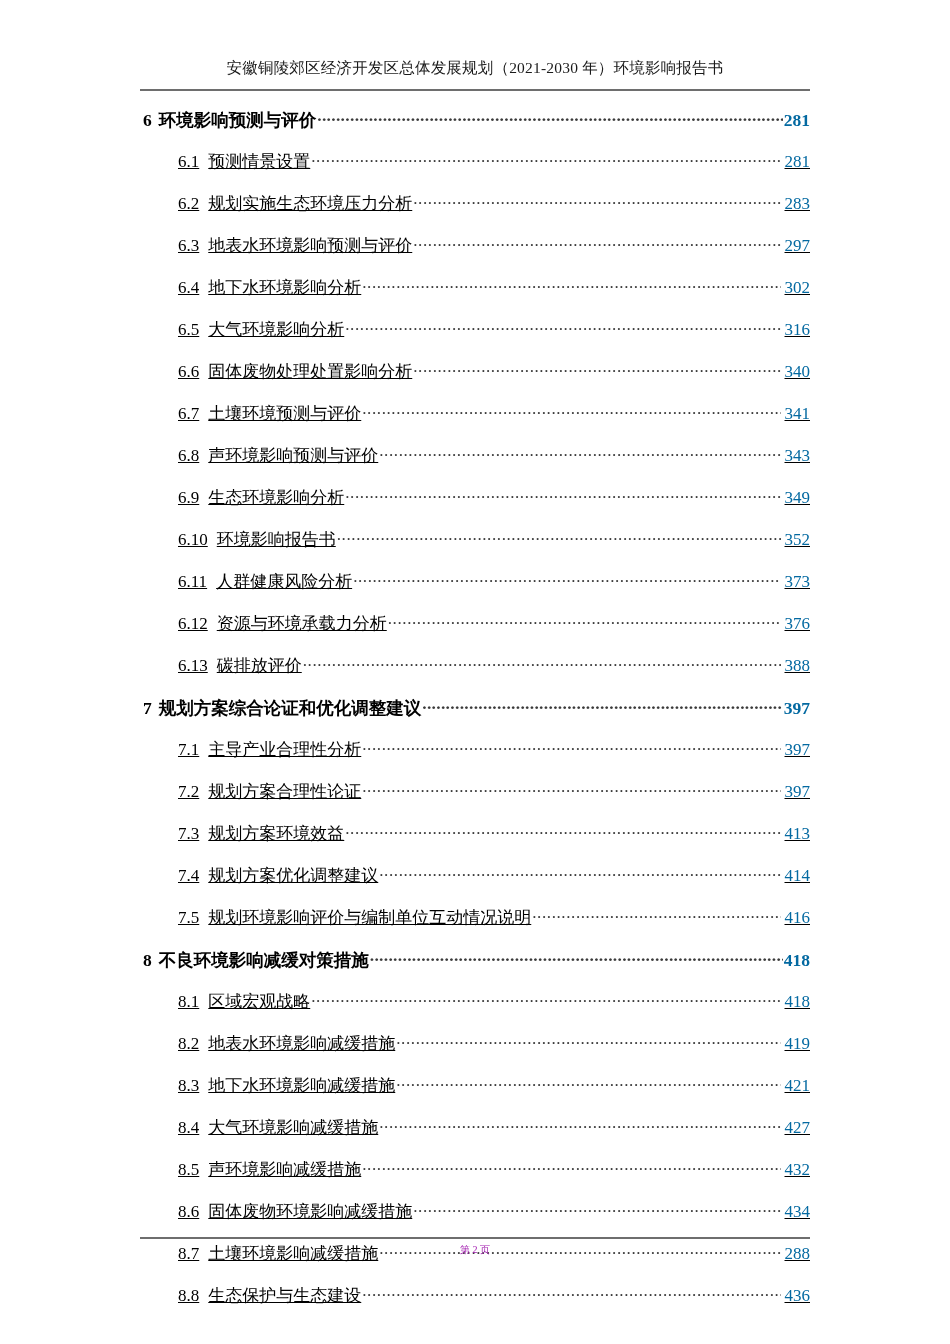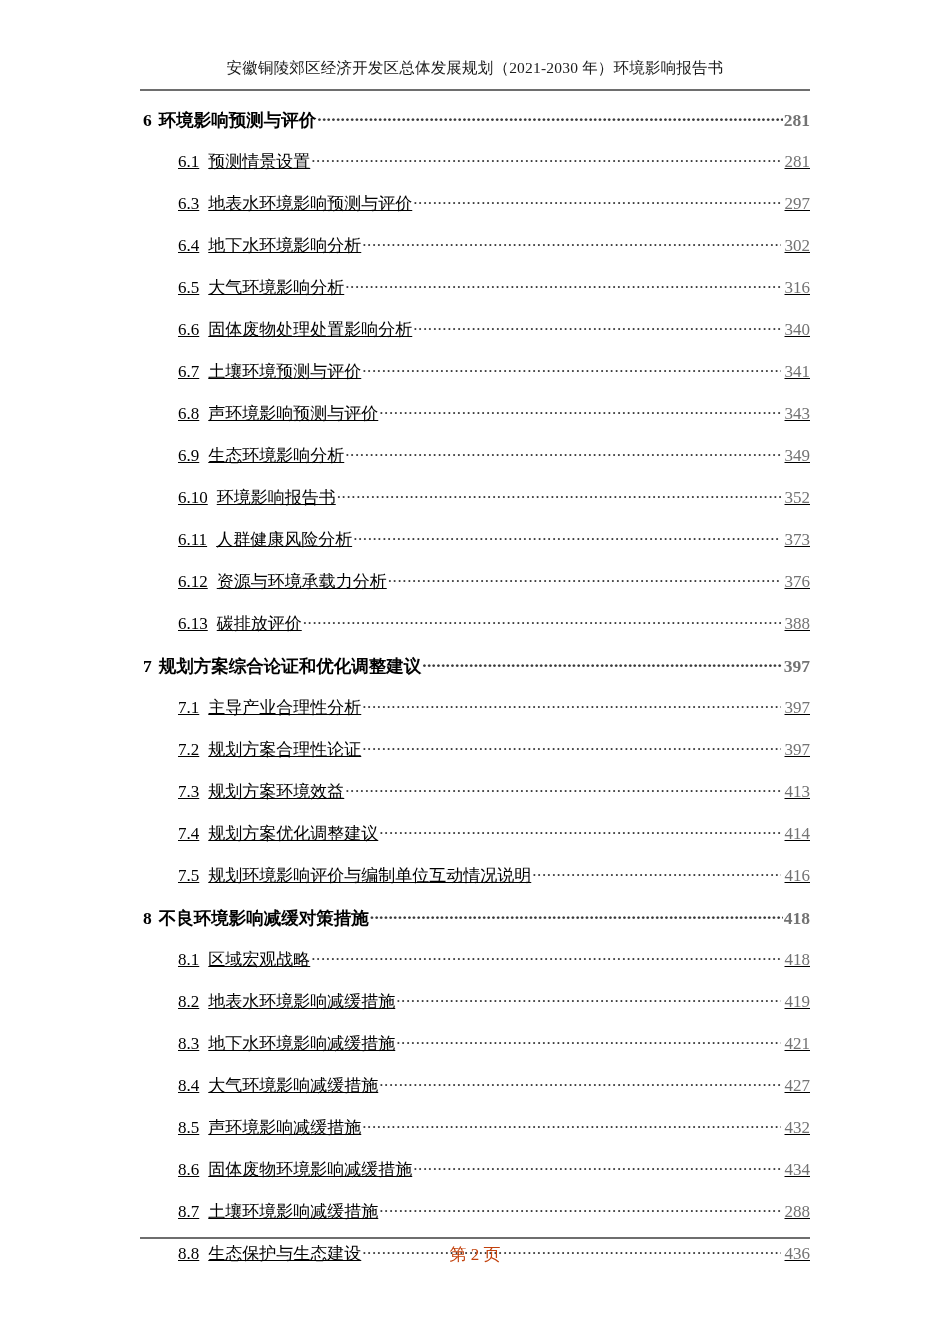--- a/index.html
+++ b/index.html
@@ -82,21 +82,21 @@
     font-size: inherit;
     color: #3a3a3a;
     position: absolute;
     left: 0;
     bottom: 0;
     white-space: nowrap;
   }
   .toc-page {
     flex: 0 0 auto;
     text-align: center;
-    color: #737373;
+    color: #0369a1;
   }
 
   
   .lvl1 {
     font-size: 17.5px;
     font-weight: bold;
     padding-left: 3px;
   }
   .lvl1 .toc-num { margin-right: 7px; }
   .lvl1 .toc-leader::after { letter-spacing: 0.3px; }
@@ -119,22 +119,22 @@
     width: 670px;
     height: 0;
     border-top: 2px solid #6e6e6e;
   }
   .footer-text {
     position: absolute;
     left: 140px;
     top: 1243px;
     width: 670px;
     text-align: center;
-    font-size: 17px;
-    color: #c2410c;
+    font-size: 10px;
+    color: #a21caf;
   }
 </style>
 </head>
 <body>
 
 <div class="page">
 
   <div class="running-header">安徽铜陵郊区经济开发区总体发展规划（2021-2030 年）环境影响报告书</div>
 
   <div class="header-rule"></div>
@@ -146,20 +146,26 @@
         <span class="toc-leader"></span>
         <span class="toc-page">281</span>
       </div>
       <div class="toc-entry lvl2">
         <span class="toc-num">6.1</span>
         <span class="toc-title">预测情景设置</span>
         <span class="toc-leader"></span>
         <span class="toc-page">281</span>
       </div>
       <div class="toc-entry lvl2">
+        <span class="toc-num">6.2</span>
+        <span class="toc-title">规划实施生态环境压力分析</span>
+        <span class="toc-leader"></span>
+        <span class="toc-page">283</span>
+      </div>
+      <div class="toc-entry lvl2">
         <span class="toc-num">6.3</span>
         <span class="toc-title">地表水环境影响预测与评价</span>
         <span class="toc-leader"></span>
         <span class="toc-page">297</span>
       </div>
       <div class="toc-entry lvl2">
         <span class="toc-num">6.4</span>
         <span class="toc-title">地下水环境影响分析</span>
         <span class="toc-leader"></span>
         <span class="toc-page">302</span>

